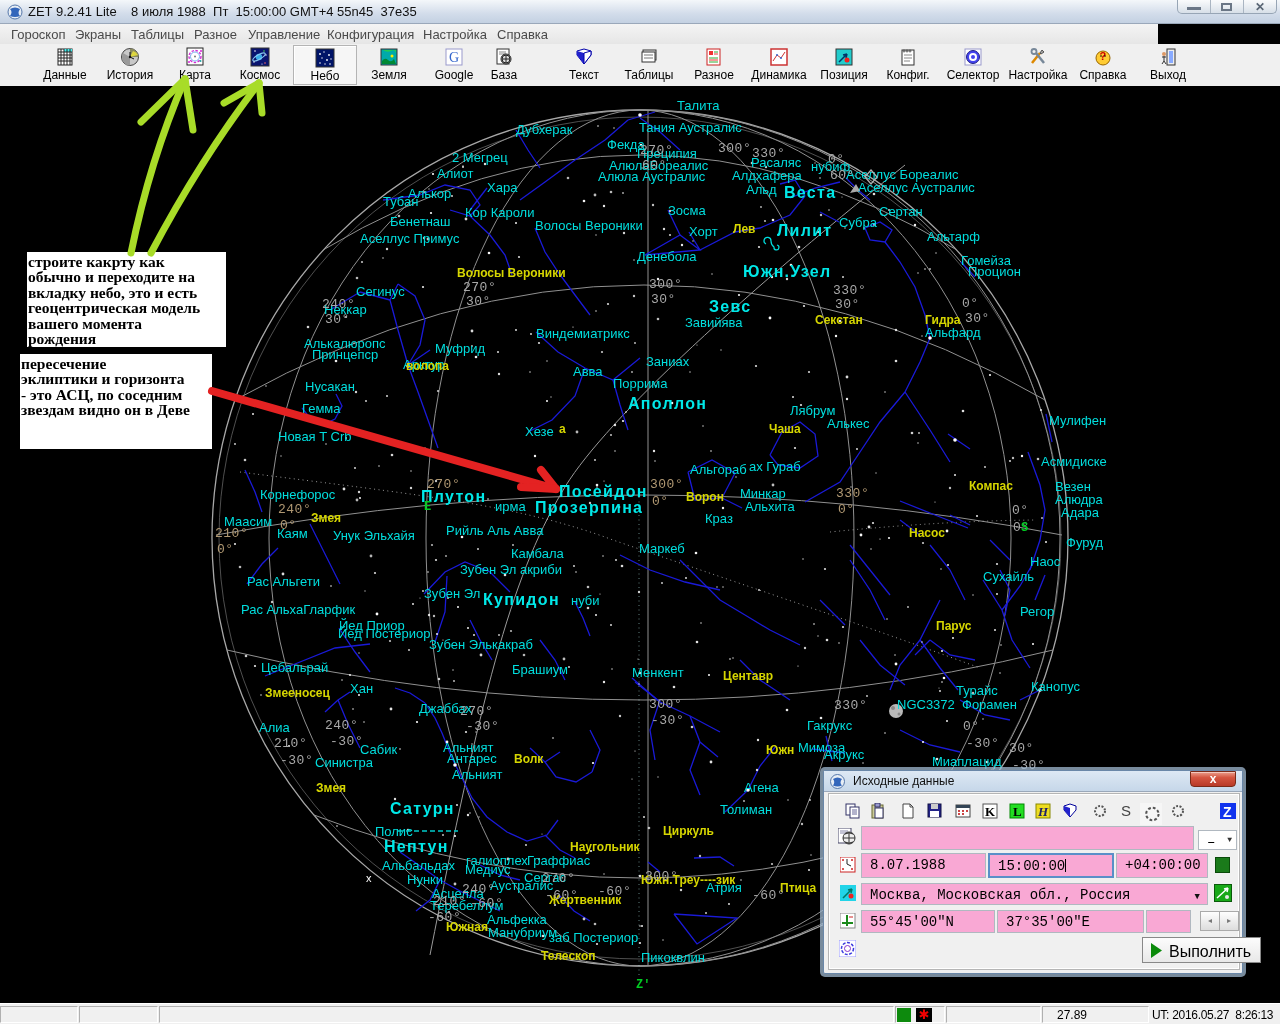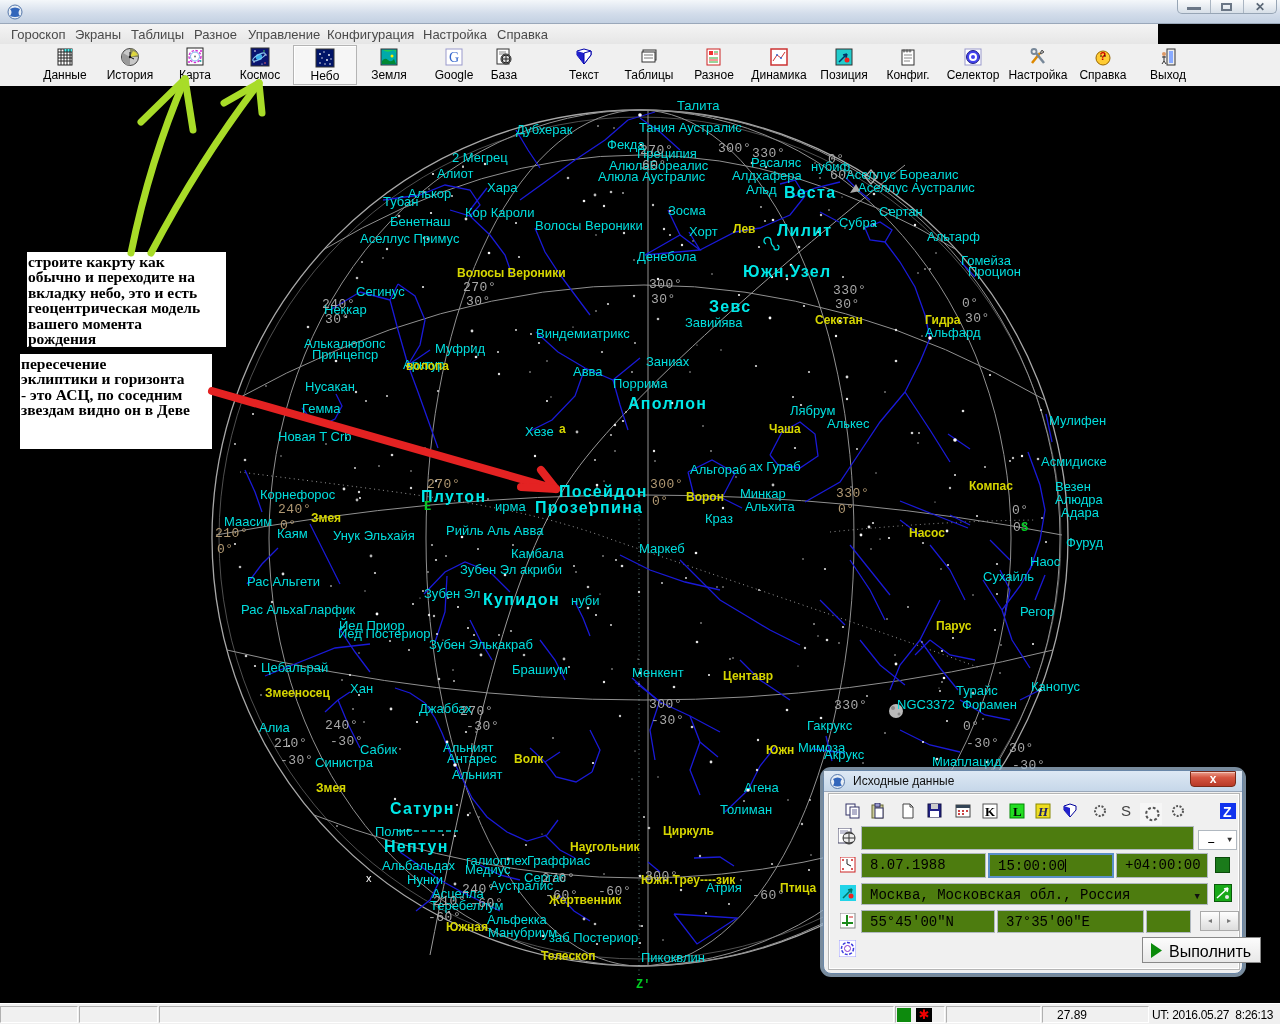--- a/index.html
+++ b/index.html
@@ -13,31 +13,32 @@
 .map{position:absolute;left:0;top:86px;width:1280px;height:917px;background:#000}
 .st{fill:#00dede;font-size:13px;font-family:"Liberation Sans",sans-serif}
 .bt{fill:#00e8e8;font-size:16px;font-weight:bold;letter-spacing:1.3px;font-family:"Liberation Sans",sans-serif}
 .yt{fill:#d6d600;font-size:12px;font-weight:bold;font-family:"Liberation Sans",sans-serif}
 .gt{fill:#b09872;font-size:13px;font-family:"Liberation Mono",monospace;letter-spacing:0.5px}
 .gg{fill:#a8a8a8;font-size:13px;font-family:"Liberation Mono",monospace;letter-spacing:0.5px}
 .grn{fill:#00cc22;font-size:12px;font-weight:bold;font-family:"Liberation Mono",monospace}
 .note{position:absolute;background:#fff;color:#000;font-family:"Liberation Serif",serif;font-weight:bold;font-size:15.5px;line-height:15.4px;padding:2px 1px}
 .statusbar{position:absolute;left:0;top:1003px;width:1280px;height:21px;background:#f0f0f0;border-top:1px solid #fff;font-size:12px;color:#000}
 .sseg{position:absolute;top:2px;height:17px;border:1px solid #b0b0b0;border-bottom-color:#fff;border-right-color:#fff}
-.dlg{position:absolute;left:823px;top:770px;width:420px;height:204px;background:#f0f0f0;border:1px solid #6a87a8;box-shadow:0 0 0 3px rgba(160,185,210,.75);border-radius:8px;font-size:12px}
+.dlg{position:absolute;left:823px;top:770px;width:420px;height:204px;background:#f0f0f0;border:1px solid #6a87a8;box-shadow:0 0 0 3px rgba(160,185,210,.75);border-radius:2px;font-size:12px}
 .dtitle{position:absolute;left:0;top:0;width:100%;height:21px;background:linear-gradient(#dde8f4,#c6d7e9);border-bottom:1px solid #9aa8ba;color:#111}
 .dclient{position:absolute;left:5px;top:23px;width:410px;height:175px;background:#f0f0f0;border:1px solid #fff;outline:1px solid #b5b5b5}
-.fld{position:absolute;background:#4d7c0f;border:1px solid #b0b8c0;font-family:"Liberation Mono",monospace;font-size:14px;color:#000;padding-top:3px;padding-left:8px}
+.fld{position:absolute;background:#f9a8d4;border:1px solid #b0b8c0;font-family:"Liberation Mono",monospace;font-size:14px;color:#000;padding-top:3px;padding-left:8px}
 </style></head><body>
 
 <div class="titlebar">
  <svg style="position:absolute;left:7px;top:4px" width="16" height="16">
       <circle cx="8" cy="8" r="7" fill="#e8eef5" stroke="#5577aa"></circle>
       <path d="M3,5 Q8,2 13,5 Q10,9 13,12 Q8,14 3,12 Q6,8 3,5" fill="#3366bb"></path>
     </svg>
+ <span style="position:absolute;left:28px;top:4px">ZET 9.2.41 Lite&nbsp;&nbsp;&nbsp;&nbsp;8 июля 1988&nbsp; Пт&nbsp; 15:00:00 GMT+4 55n45&nbsp; 37e35</span>
  <div style="position:absolute;right:3px;top:0;width:100px;height:14px;background:linear-gradient(#fafbfc,#d7dfe8);border:1px solid #97a5b5;border-top:none;border-radius:0 0 5px 5px;display:flex">
   <div style="flex:1;border-right:1px solid #aab5c2;position:relative">
         <div style="position:absolute;left:9px;top:7px;width:14px;height:3px;background:#6a7686"></div>
       </div>
   <div style="flex:1;border-right:1px solid #aab5c2;position:relative">
         <div style="position:absolute;left:10px;top:3px;width:11px;height:8px;border:2px solid #6a7686"></div>
       </div>
   <div style="flex:1;position:relative;font-size:12px;text-align:center;color:#5a6675;font-weight:bold">✕</div>
  </div>
 </div>

